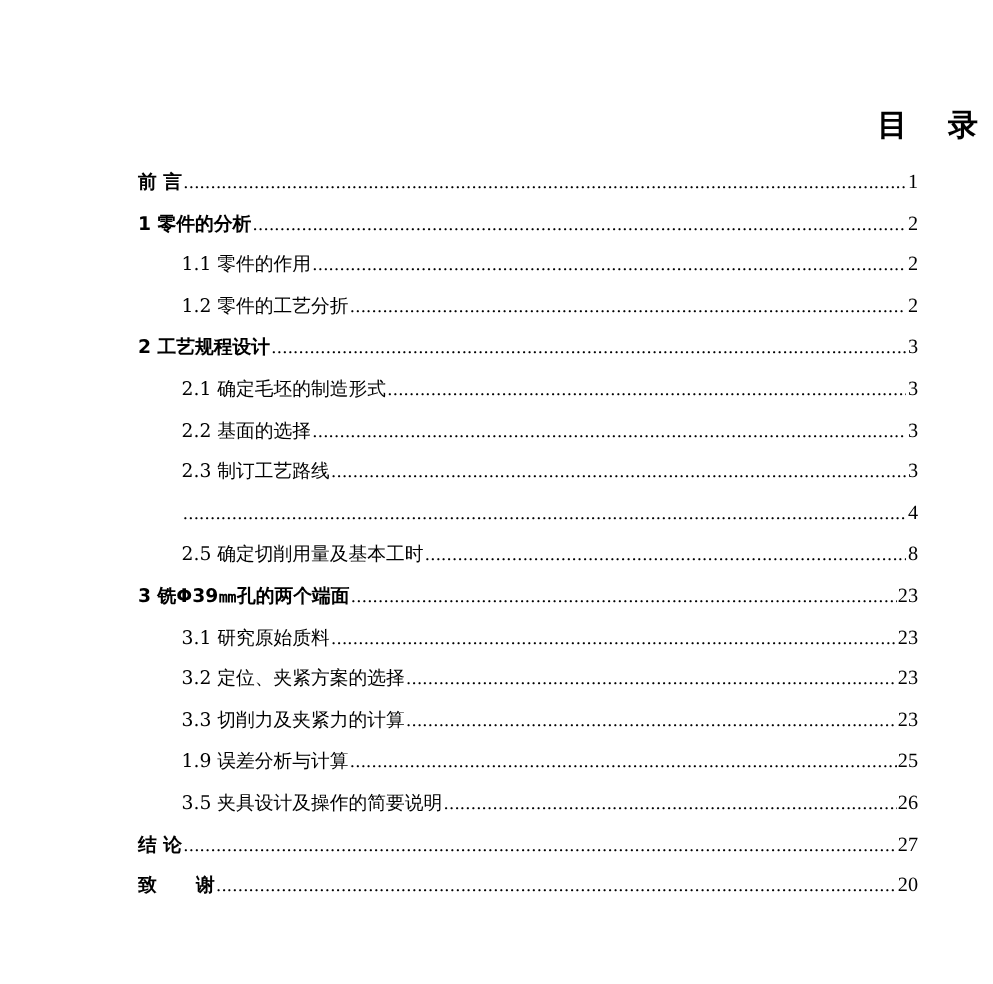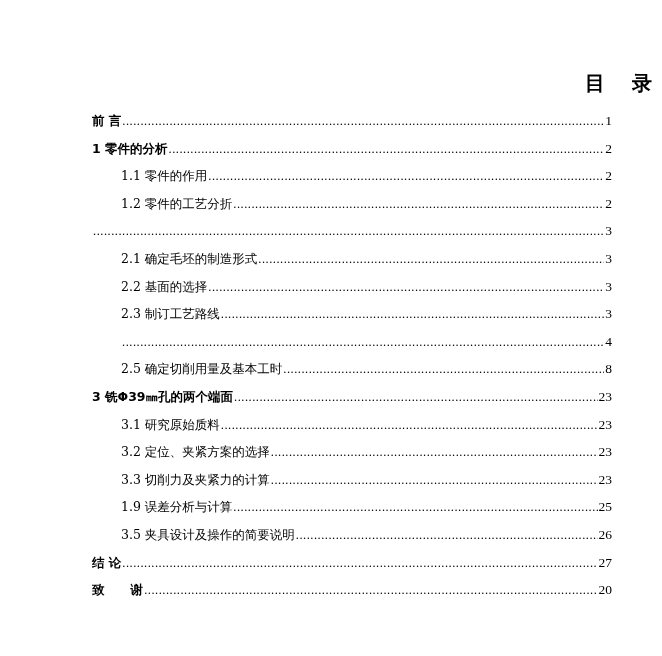--- a/index.html
+++ b/index.html
@@ -45,20 +45,21 @@
     <span class="label">1.1 零件的作用</span>
     <span class="leader"></span>
     <span class="page">2</span>
   </div>
   <div class="row l2">
     <span class="label">1.2 零件的工艺分折</span>
     <span class="leader"></span>
     <span class="page">2</span>
   </div>
   <div class="row l1">
+    <span class="label">2  工艺规程设计</span>
     <span class="leader"></span>
     <span class="page">3</span>
   </div>
   <div class="row l2">
     <span class="label">2.1 确定毛坯的制造形式</span>
     <span class="leader"></span>
     <span class="page">3</span>
   </div>
   <div class="row l2">
     <span class="label">2.2 基面的选择</span>

